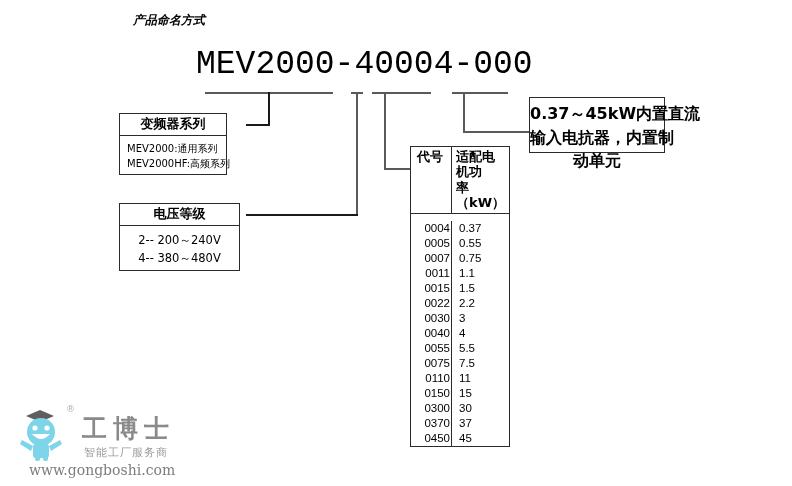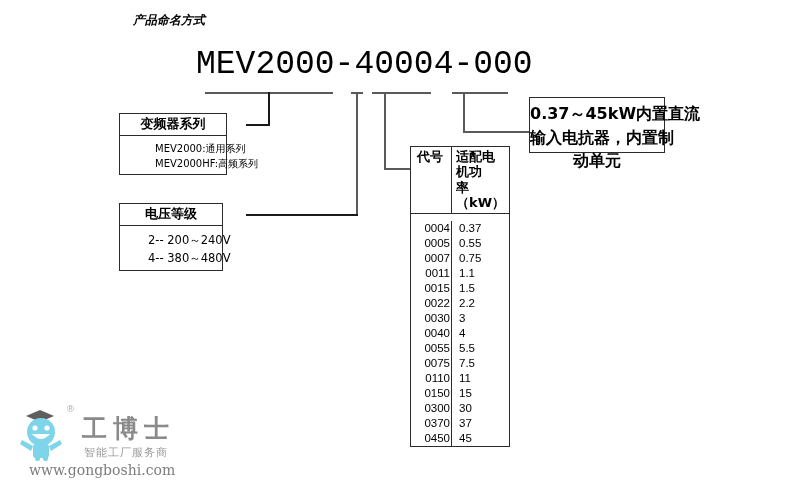--- a/index.html
+++ b/index.html
@@ -72,21 +72,21 @@
     font-size: 10px;
     line-height: 1.45;
     padding: 6px 0 6px 7px;
   }
   .box-body.center {
     text-align: center;
     padding-left: 0;
     font-size: 11.5px;
     line-height: 1.5;
   }
-  .box-body .row { white-space: nowrap; margin-left: 28px; }
+  .box-body .row { white-space: nowrap; }
 
   
   .box-plain {
     position: absolute;
     border: 1px solid #2b2b2b;
     background: #ffffff;
     box-sizing: border-box;
     font-size: 16px;
     line-height: 1.48;
     text-align: center;
@@ -224,21 +224,21 @@
   <div class="ln ln-h" style="left:463px; top:131px; width:66px;"></div>
 
   <div class="box" style="left:119px; top:113px; width:108px; height:62px;">
     <div class="box-head">变频器系列</div>
     <div class="box-body">
       <div class="row">MEV2000:通用系列</div>
       <div class="row">MEV2000HF:高频系列</div>
     </div>
   </div>
 
-  <div class="box" style="left:119px; top:203px; width:104px; height:68px;">
+  <div class="box" style="left:119px; top:203px; width:121px; height:68px;">
     <div class="box-head">电压等级</div>
     <div class="box-body center">
       <div class="row">2-- 200～240V</div>
       <div class="row">4-- 380～480V</div>
     </div>
   </div>
 
   <div class="box-plain" style="left:529px; top:97px; width:136px; height:56px;">
     <div class="row">0.37～45kW内置直流</div>
     <div class="row">输入电抗器，内置制</div>

